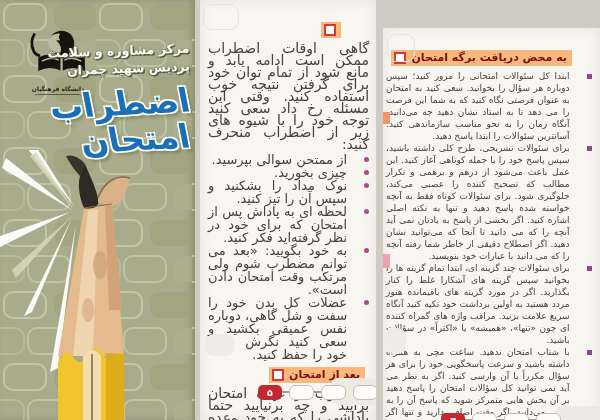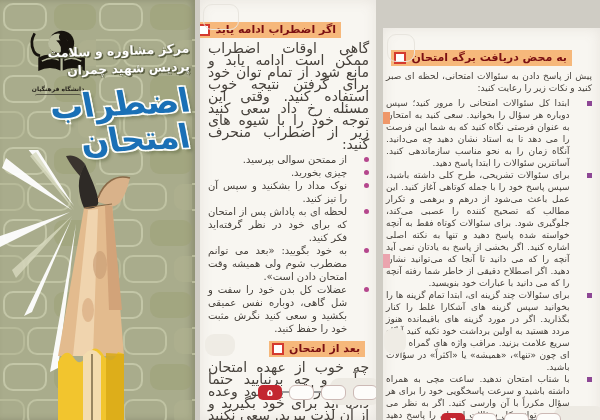--- a/index.html
+++ b/index.html
@@ -40,21 +40,21 @@
   .sec-head .sq{width:8px;height:8px;background:#fff;border:2px solid #d43a2f;flex:0 0 auto;}
   .sec-head .ht{font-size:11px;font-weight:bold;color:#7b0f12;white-space:nowrap;direction:rtl;line-height:16px;}
 
   .para{font-size:14px;line-height:12px;color:#46413b;text-align:justify;margin:0 0 3px 0;letter-spacing:-0.2px;}
   .p4 .para{font-size:9px;line-height:12px;}
 
   .bullets{margin:0 0 3px 0;}
   .bullet{display:flex;gap:17px;margin:0;}
   .bullet .dot{width:5px;height:5px;border-radius:50%;background:#b5478d;margin-top:4px;flex:0 0 auto;}
   .bullet .sqb{width:5.5px;height:5.5px;background:#8d4795;margin-top:3.5px;flex:0 0 auto;}
-  .bullet .btext{flex:1;font-size:10px;line-height:13px;color:#46413b;text-align:justify;letter-spacing:-0.2px;}
+  .bullet .btext{flex:1;font-size:13px;line-height:13px;color:#46413b;text-align:justify;letter-spacing:-0.2px;}
   .page4 .bullet .btext{font-size:9px;line-height:12px;}
 
   .author{margin-top:9px;text-align:center;font-weight:bold;color:#3c3833;font-size:10.5px;line-height:18.5px;}
 
   
   .pager{position:absolute;bottom:20px;left:0;right:0;height:16px;display:flex;align-items:center;direction:ltr;}
   .pager .lead{width:58px;flex:0 0 auto;}
   .pager .cur{width:24px;height:15px;background:#c32730;border-radius:5px;color:#fff;font-size:9.5px;
               font-weight:bold;text-align:center;line-height:15px;flex:0 0 auto;z-index:2;}
   .pager .conn{width:7px;height:1.4px;background:#9a9a9a;flex:0 0 auto;}
@@ -144,21 +144,20 @@
       <line x1="92" y1="204" x2="92" y2="270" stroke="#80704d" stroke-width="1.6"></line>
     </svg>
   </div>
 
   <div class="page page5">
     <div class="wm o" style="left:3px;top:4px;width:34px;height:24px;"></div>
     <div class="wm f" style="left:5px;bottom:64px;width:30px;height:22px;"></div>
 
     <div class="sec-head" style="margin-right:28px;">
       <span class="sq"></span>
-      <span class="ht">اگر اضطراب ادامه یابد</span>
     </div>
     <p class="para">گاهی اوقات اضطراب ممکن است ادامه یابد و مانع شود از تمام توان خود برای گرفتن نتیجه خوب استفاده کنید. وقتی این مسئله رخ داد سعی کنید توجه خود را با شیوه های زیر از اضطراب منحرف کنید:</p>
 
     <div class="bullets">
       <div class="bullet">
           <span class="dot"></span>
           <span class="btext">از ممتحن سوالی بپرسید.</span>
         </div>
       <div class="bullet">
           <span class="dot"></span>
@@ -167,21 +166,21 @@
       <div class="bullet">
           <span class="dot"></span>
           <span class="btext">نوک مداد را بشکنید و سپس آن را تیز کنید.</span>
         </div>
       <div class="bullet">
           <span class="dot"></span>
           <span class="btext">لحظه ای به پاداش پس از امتحان که برای خود در نظر گرفته‌اید فکر کنید.</span>
         </div>
       <div class="bullet">
           <span class="dot"></span>
-          <span class="btext">به خود بگویید: «بعد می توانم مضطرب شوم ولی همیشه وقت امتحان دادن است».</span>
+          <span class="btext">به خود بگویید: «بعد می توانم مضطرب شوم ولی مرتکب وقت امتحان دادن است».</span>
         </div>
       <div class="bullet">
           <span class="dot"></span>
           <span class="btext">عضلات کل بدن خود را سفت و شل گاهی، دوباره نفس عمیقی بکشید و سعی کنید نگرش مثبت خود را حفظ کنید.</span>
         </div>
     </div>
 
     <div class="sec-head" style="margin-right:4px;margin-top:6px;">
       <span class="sq"></span>
       <span class="ht">بعد از امتحان</span>
@@ -211,21 +210,20 @@
   <div class="page page4 p4">
     <div class="wm o" style="left:4px;top:6px;width:26px;height:26px;"></div>
     <div class="wm f" style="left:1px;top:300px;width:22px;height:26px;"></div>
     <div class="frag frag1"></div>
     <div class="frag frag2"></div>
 
     <div class="sec-head" style="margin-right:20px;">
       <span class="sq"></span>
       <span class="ht">به محض دریافت برگه امتحان</span>
     </div>
-    <p class="para">پیش از پاسخ دادن به سئوالات امتحانی، لحظه ای صبر کنید و نکات زیر را رعایت کنید:</p>
 
     <div class="bullets">
       <div class="bullet">
           <span class="sqb"></span>
           <span class="btext">ابتدا کل سئوالات امتحانی را مرور کنید؛ سپس دوباره هر سؤال را بخوانید. سعی کنید به امتحان به عنوان فرصتی نگاه کنید که به شما این فرصت را می دهد تا به استاد نشان دهید چه می‌دانید. آنگاه زمان را به نحو مناسب سازماندهی کنید. آسانترین سئوالات را ابتدا پاسخ دهید.</span>
         </div>
       <div class="bullet">
           <span class="sqb"></span>
           <span class="btext">برای سئوالات تشریحی، طرح کلی داشته باشید، سپس پاسخ خود را با جمله کوتاهی آغاز کنید. این عمل باعث می‌شود از درهم و برهمی و تکرار مطالب که تصحیح کننده را عصبی می‌کند، جلوگیری شود. برای سئوالات کوتاه فقط به آنچه خواسته شده پاسخ دهید و تنها به نکته اصلی اشاره کنید. اگر بخشی از پاسخ به یادتان نمی آید آنچه را که می دانید تا آنجا که می‌توانید نشان دهید. اگر اصطلاح دقیقی از خاطر شما رفته آنچه را که می دانید با عبارات خود بنویسید.</span>
         </div>

